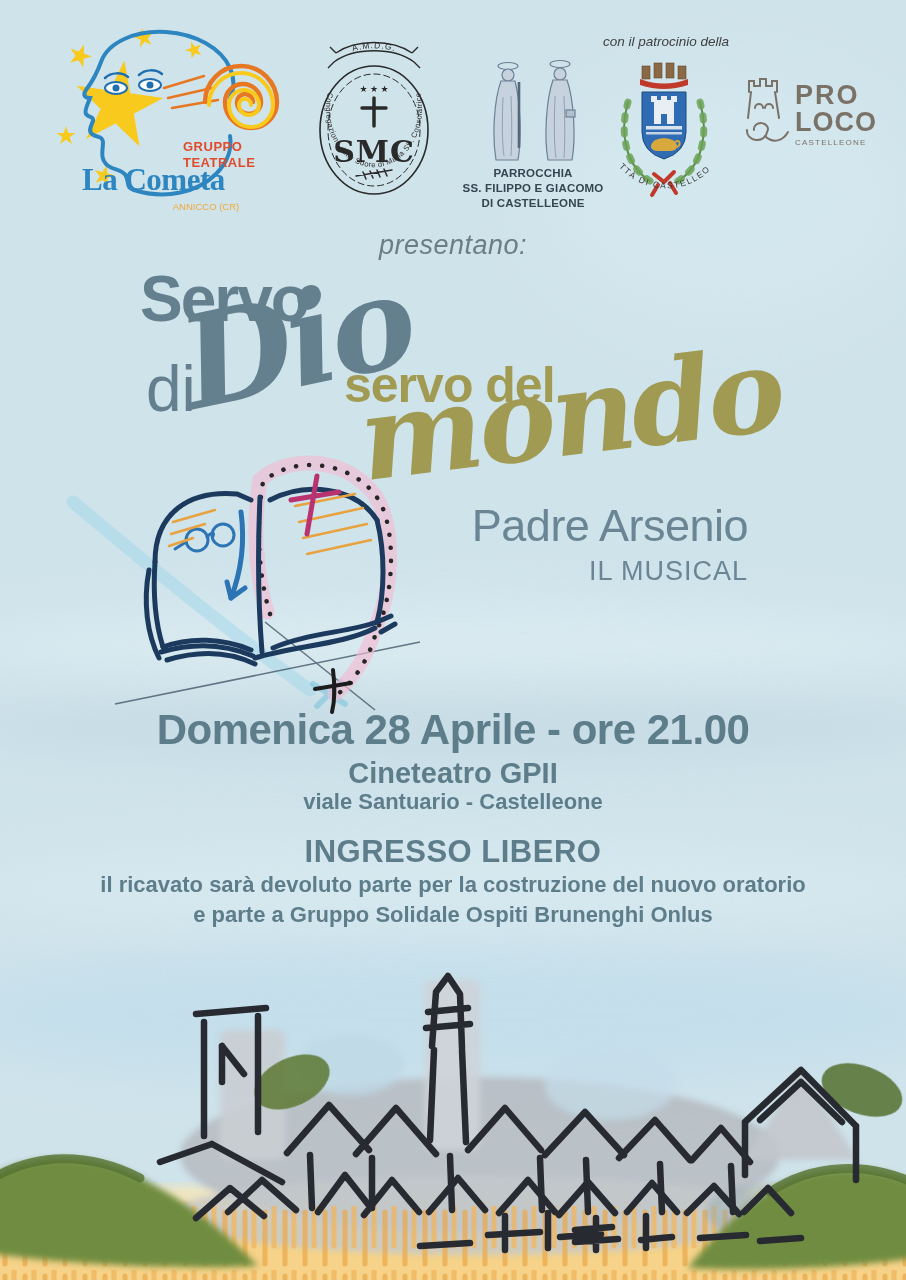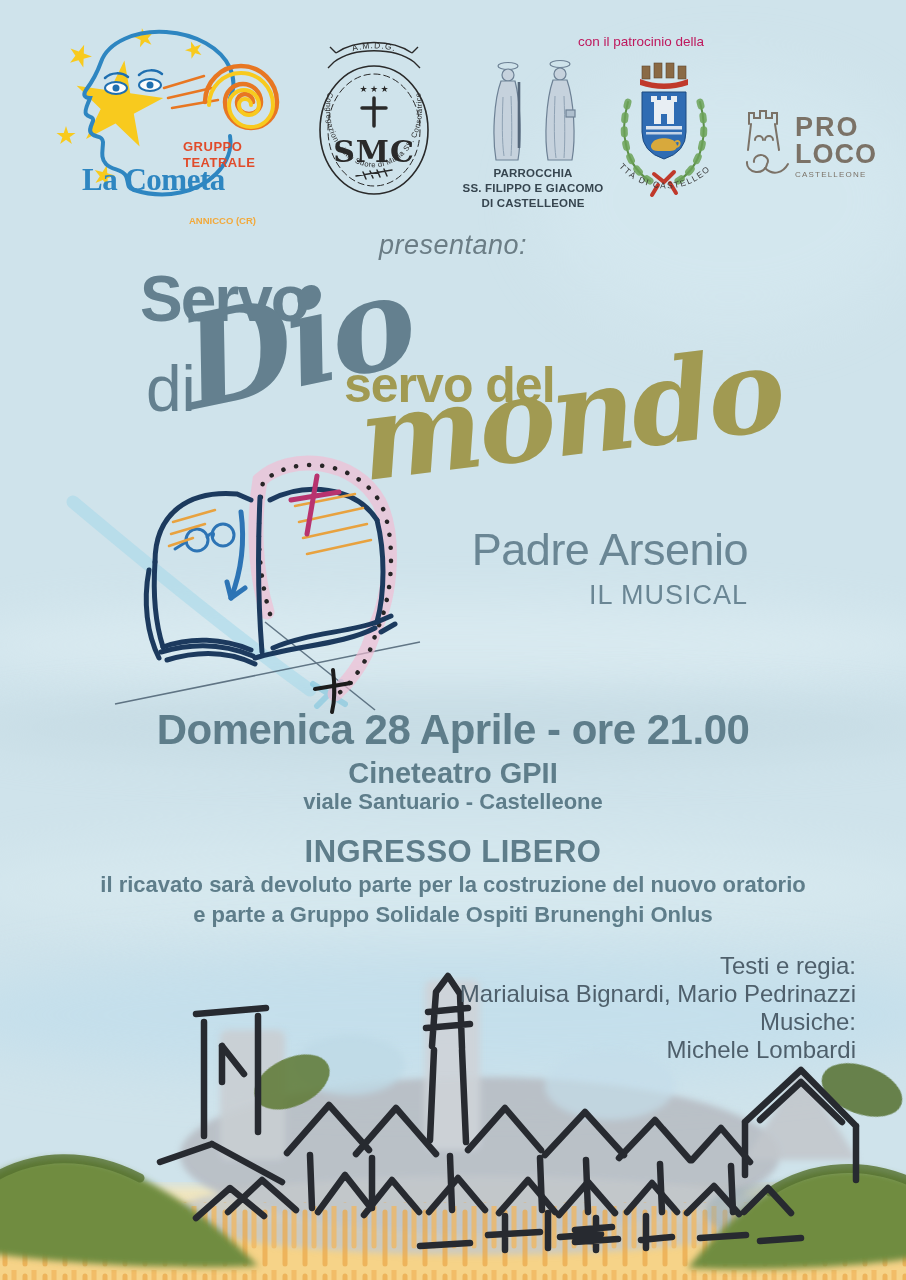--- a/index.html
+++ b/index.html
@@ -8,41 +8,41 @@
     background:#cfe3eb;font-family:"Liberation Sans",sans-serif;
   }
   .wash{position:absolute;pointer-events:none;border-radius:50%;}
   .abs{position:absolute;}
   .ctr{left:0;right:0;text-align:center;}
   
   .logo-cometa{left:46px;top:24px;width:238px;height:196px;}
   .lc-txt{position:absolute;line-height:1.05;}
   .lc-group{left:114px;top:116px;color:#e14b2a;font-size:13px;font-weight:700;letter-spacing:.5px;margin-left:23px;}
   .lc-name{left:36px;top:140px;color:#2e86c1;font-size:31px;font-weight:700;letter-spacing:-.5px;font-family:Liberation Serif, serif;}
-  .lc-place{left:110px;top:192px;width:100px;text-align:right;color:#f2a93b;font-size:9.5px;font-weight:700;}
+  .lc-place{left:110px;top:178px;width:100px;text-align:center;color:#f2a93b;font-size:9.5px;font-weight:400;}
   .logo-smc{left:300px;top:26px;width:148px;height:190px;}
   .logo-parr{left:458px;top:52px;width:150px;height:164px;}
   .parr-lines{position:absolute;left:0;top:114px;width:150px;text-align:center;color:#36454f;
     font-size:11.5px;font-weight:700;line-height:15px;letter-spacing:.2px;}
   .logo-crest{left:592px;top:34px;width:148px;height:180px;}
-  .crest-label{position:absolute;left:-14px;top:0;width:176px;color:#be185d;
-    font-size:13.5px;}
-  .logo-proloco{left:735px;top:100px;width:145px;height:92px;}
+  .crest-label{position:absolute;left:-14px;top:0;width:176px;text-align:center;color:#404040;
+    font-size:13.5px;font-style:italic;}
+  .logo-proloco{left:735px;top:68px;width:145px;height:92px;}
   
   .presenter{top:230px;font-size:27px;font-style:italic;color:#6b7d85;letter-spacing:.5px;}
   
   .t-servo{left:140px;top:262px;font-size:64px;font-weight:700;letter-spacing:-2px;color:#64808f;}
   .t-di{left:146px;top:324px;font-size:64px;font-weight:400;color:#64808f;margin-top:28px;}
   .t-script{font-family:"DejaVu Serif",serif;font-style:italic;font-weight:700;}
   .t-dio{left:168px;top:292px;font-size:128px;letter-spacing:-5px;color:#64808f;
     transform:rotate(-12deg);transform-origin:left top;}
   .t-servodel{left:344px;top:356px;font-size:50px;font-weight:700;letter-spacing:-1px;color:#a19a52;}
   .t-mondo{left:352px;top:372px;font-size:116px;letter-spacing:-4px;color:#a19a52;
     transform:rotate(-7deg);transform-origin:left top;}
-  .subtitle{right:158px;top:524px;text-align:right;color:#6a8694;}
+  .subtitle{right:158px;top:500px;text-align:right;color:#6a8694;}
   .subtitle .l{font-size:45px;line-height:52px;font-weight:400;letter-spacing:-.5px;}
   .subtitle .l3{font-size:27px;letter-spacing:1px;margin-top:4px;}
   
   .ev{color:#5e7d8a;}
   .ev-date{top:706px;font-size:42px;font-weight:700;letter-spacing:-.5px;}
   .ev-venue{top:757px;font-size:29px;font-weight:700;}
   .ev-addr{top:789px;font-size:22px;font-weight:700;}
   .ev-adm{top:834px;font-size:31px;font-weight:700;letter-spacing:.5px;}
   .ev-n1{top:872px;font-size:22px;font-weight:700;}
   .ev-n2{top:902px;font-size:22px;font-weight:700;}
@@ -273,26 +273,20 @@
     </svg>
   </div>
 
   <div class="abs ctr ev ev-date z2">Domenica 28 Aprile - ore 21.00</div>
   <div class="abs ctr ev ev-addr z2">viale Santuario - Castelleone</div>
   <div class="abs ctr ev ev-venue z2">Cineteatro GPII</div>
   <div class="abs ctr ev ev-adm z2">INGRESSO LIBERO</div>
   <div class="abs ctr ev ev-n1 z2">il ricavato sarà devoluto parte per la costruzione del nuovo oratorio</div>
   <div class="abs ctr ev ev-n2 z2">e parte a Gruppo Solidale Ospiti Brunenghi Onlus</div>
 
-  <div class="abs credits">
-    <div>Testi e regia:</div>
-    <div>Marialuisa Bignardi, Mario Pedrinazzi</div>
-    <div>Musiche:</div>
-    <div>Michele Lombardi</div>
-  </div>
 
   <div class="abs" style="left:0;top:950px;width:906px;height:330px;z-index:1;">
     <svg width="906" height="330" viewBox="0 0 906 330">
       <defs>
         <pattern id="wp" width="20" height="64" patternUnits="userSpaceOnUse">
           <path d="M5,6 V58" stroke="#eaa94c" stroke-width="5" stroke-linecap="round"></path>
           <path d="M14,0 V40" stroke="#f0b65e" stroke-width="5" stroke-linecap="round"></path>
         </pattern>
         <filter id="f1">
             <feGaussianBlur stdDeviation="6"></feGaussianBlur>

